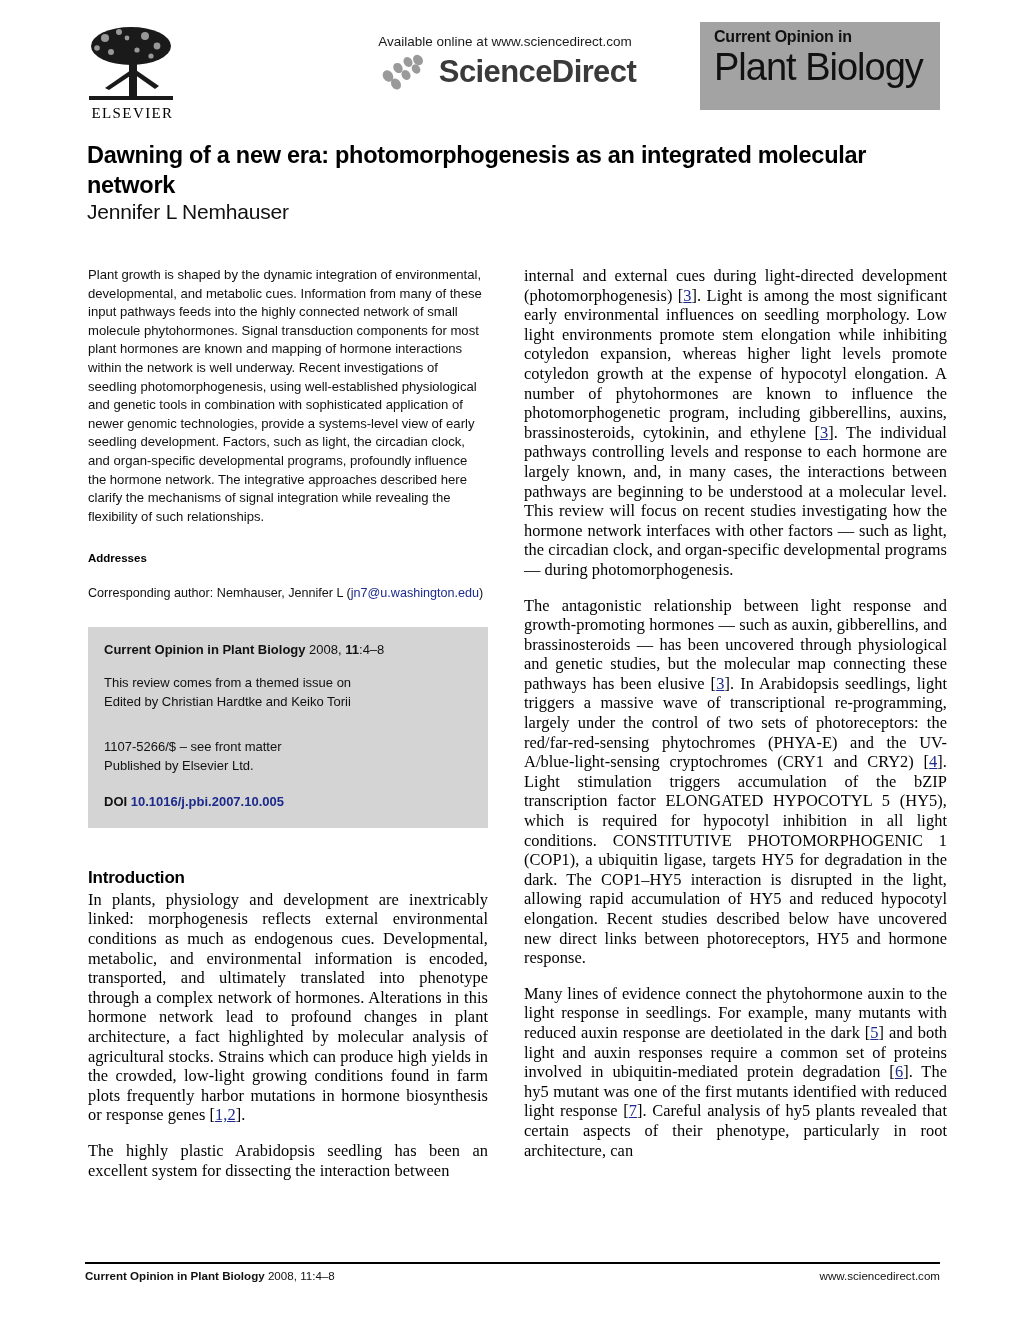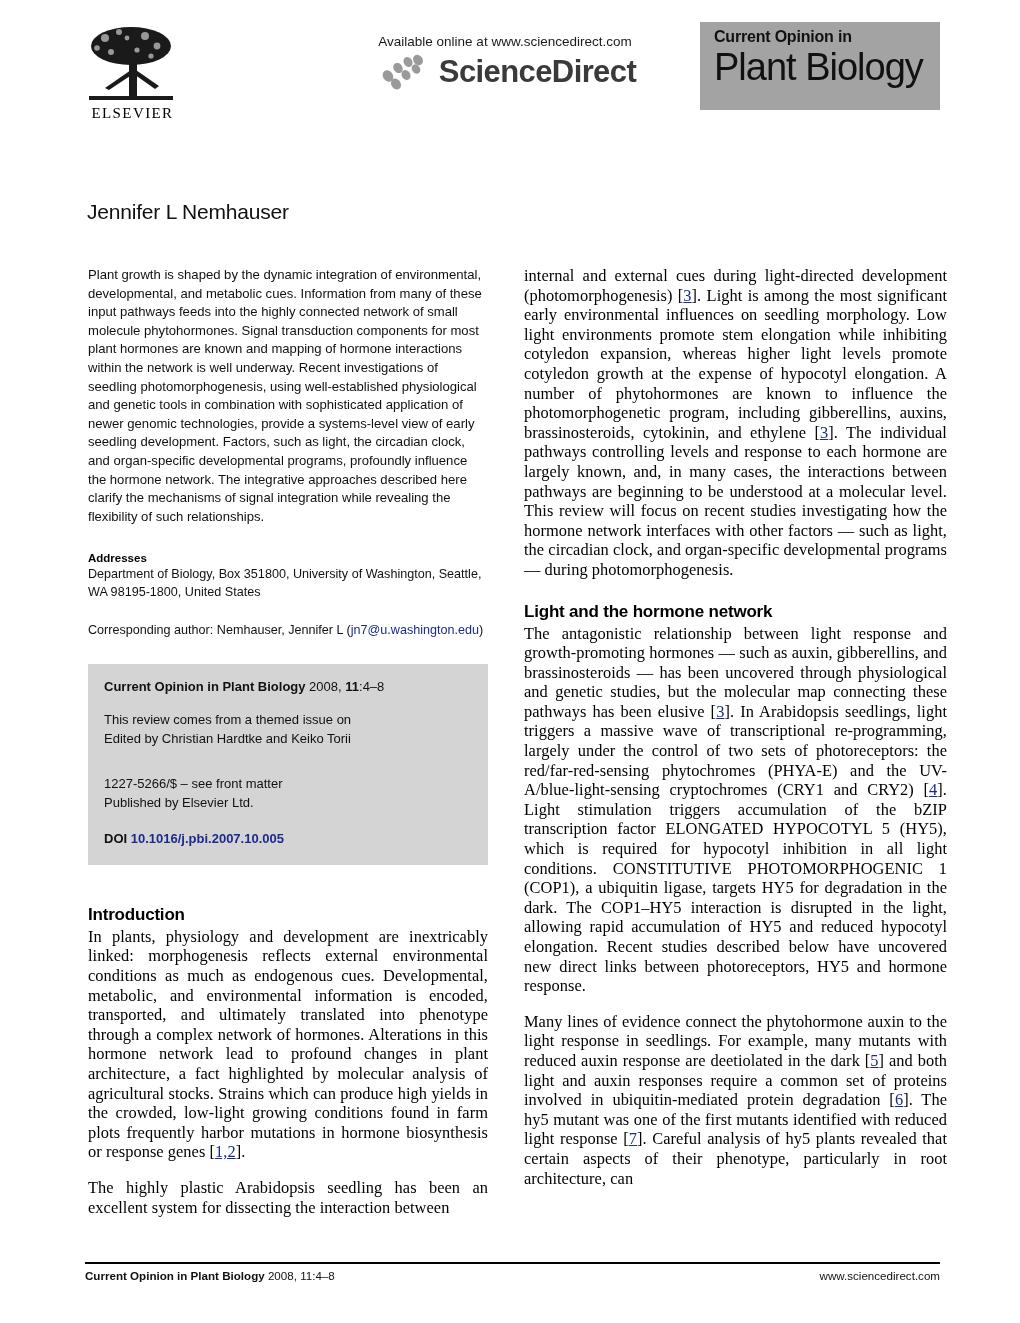--- a/index.html
+++ b/index.html
@@ -101,64 +101,63 @@
         <span class="sd-word">ScienceDirect</span>
       </div>
     </div>
 
     <div class="banner">
       <div class="banner-top">Current Opinion in</div>
       <div class="banner-main">Plant Biology</div>
     </div>
   </div>
 
+  <div class="title">Dawning of a new era: photomorphogenesis as an integrated molecular network</div>
   <div class="author">Jennifer L Nemhauser</div>
 
   <div class="col-left">
 
     <div class="abstract">Plant growth is shaped by the dynamic integration of environmental, developmental, and metabolic cues. Information from many of these input pathways feeds into the highly connected network of small molecule phytohormones. Signal transduction components for most plant hormones are known and mapping of hormone interactions within the network is well underway. Recent investigations of seedling photomorphogenesis, using well-established physiological and genetic tools in combination with sophisticated application of newer genomic technologies, provide a systems-level view of early seedling development. Factors, such as light, the circadian clock, and organ-specific developmental programs, profoundly influence the hormone network. The integrative approaches described here clarify the mechanisms of signal integration while revealing the flexibility of such relationships.</div>
 
     <div style="height:26px"></div>
     <div class="sec-label">Addresses</div>
-    <div class="meta">Department of Biology, Box 351800, University of Washington, Seattle, WA 98195-1800, United States</div>
 
     <div class="corr">
       <span>Corresponding author: Nemhauser, Jennifer L (</span><a class="link" href="#">jn7@u.washington.edu</a><span>)</span>
     </div>
 
     <div class="greybox">
       <div>
         <span class="b">Current Opinion in Plant Biology</span><span> 2008, </span><span class="b">11</span><span>:4–8</span>
       </div>
       <div class="grp">
         <div>This review comes from a themed issue on</div>
         <div>Edited by Christian Hardtke and Keiko Torii</div>
       </div>
       <div class="grp" style="margin-top:27px">
-        <div>1227-5266/$ – see front matter</div>
+        <div>1107-5266/$ – see front matter</div>
         <div>Published by Elsevier Ltd.</div>
       </div>
       <div class="doi">
         <span>DOI</span>
         <a class="dnum link" href="#">10.1016/j.pbi.2007.10.005</a>
       </div>
     </div>
 
     <div class="intro-wrap">
       <h2 class="head">Introduction</h2>
       <p class="body"><span>In plants, physiology and development are inextricably linked: morphogenesis reflects external environmental conditions as much as endogenous cues. Developmental, metabolic, and environmental information is encoded, transported, and ultimately translated into phenotype through a complex network of hormones. Alterations in this hormone network lead to profound changes in plant architecture, a fact highlighted by molecular analysis of agricultural stocks. Strains which can produce high yields in the crowded, low-light growing conditions found in farm plots frequently harbor mutations in hormone biosynthesis or response genes [</span><a class="cite" href="#">1,2</a><span>].</span></p>
       <p class="body tight"><span>The highly plastic </span><span class="ital">Arabidopsis</span><span> seedling has been an excellent system for dissecting the interaction between</span></p>
     </div>
   </div>
 
   <div class="col-right">
 
     <p class="body"><span>internal and external cues during light-directed development (photomorphogenesis) [</span><a class="cite" href="#">3</a><span>]. Light is among the most significant early environmental influences on seedling morphology. Low light environments promote stem elongation while inhibiting cotyledon expansion, whereas higher light levels promote cotyledon growth at the expense of hypocotyl elongation. A number of phytohormones are known to influence the photomorphogenetic program, including gibberellins, auxins, brassinosteroids, cytokinin, and ethylene [</span><a class="cite" href="#">3</a><span>]. The individual pathways controlling levels and response to each hormone are largely known, and, in many cases, the interactions between pathways are beginning to be understood at a molecular level. This review will focus on recent studies investigating how the hormone network interfaces with other factors — such as light, the circadian clock, and organ-specific developmental programs — during photomorphogenesis.</span></p>
 
-    <h2 class="head" style="margin-top:22px">Light and the hormone network</h2>
 
     <p class="body"><span>The antagonistic relationship between light response and growth-promoting hormones — such as auxin, gibberellins, and brassinosteroids — has been uncovered through physiological and genetic studies, but the molecular map connecting these pathways has been elusive [</span><a class="cite" href="#">3</a><span>]. In </span><span class="ital">Arabidopsis</span><span> seedlings, light triggers a massive wave of transcriptional re-programming, largely under the control of two sets of photoreceptors: the red/far-red-sensing phytochromes (PHYA-E) and the UV-A/blue-light-sensing cryptochromes (CRY1 and CRY2) [</span><a class="cite" href="#">4</a><span>]. Light stimulation triggers accumulation of the bZIP transcription factor ELONGATED HYPOCOTYL 5 (HY5), which is required for hypocotyl inhibition in all light conditions. CONSTITUTIVE PHOTOMORPHOGENIC 1 (COP1), a ubiquitin ligase, targets HY5 for degradation in the dark. The COP1–HY5 interaction is disrupted in the light, allowing rapid accumulation of HY5 and reduced hypocotyl elongation. Recent studies described below have uncovered new direct links between photoreceptors, HY5 and hormone response.</span></p>
 
     <p class="body tight"><span>Many lines of evidence connect the phytohormone auxin to the light response in seedlings. For example, many mutants with reduced auxin response are deetiolated in the dark [</span><a class="cite" href="#">5</a><span>] and both light and auxin responses require a common set of proteins involved in ubiquitin-mediated protein degradation [</span><a class="cite" href="#">6</a><span>]. The </span><span class="ital">hy5</span><span> mutant was one of the first mutants identified with reduced light response [</span><a class="cite" href="#">7</a><span>]. Careful analysis of </span><span class="ital">hy5</span><span> plants revealed that certain aspects of their phenotype, particularly in root architecture, can</span></p>
   </div>
 
   <div class="footer">
     <div class="foot-left">
       <b>Current Opinion in Plant Biology</b><span> 2008, 11:4–8</span>
     </div>

